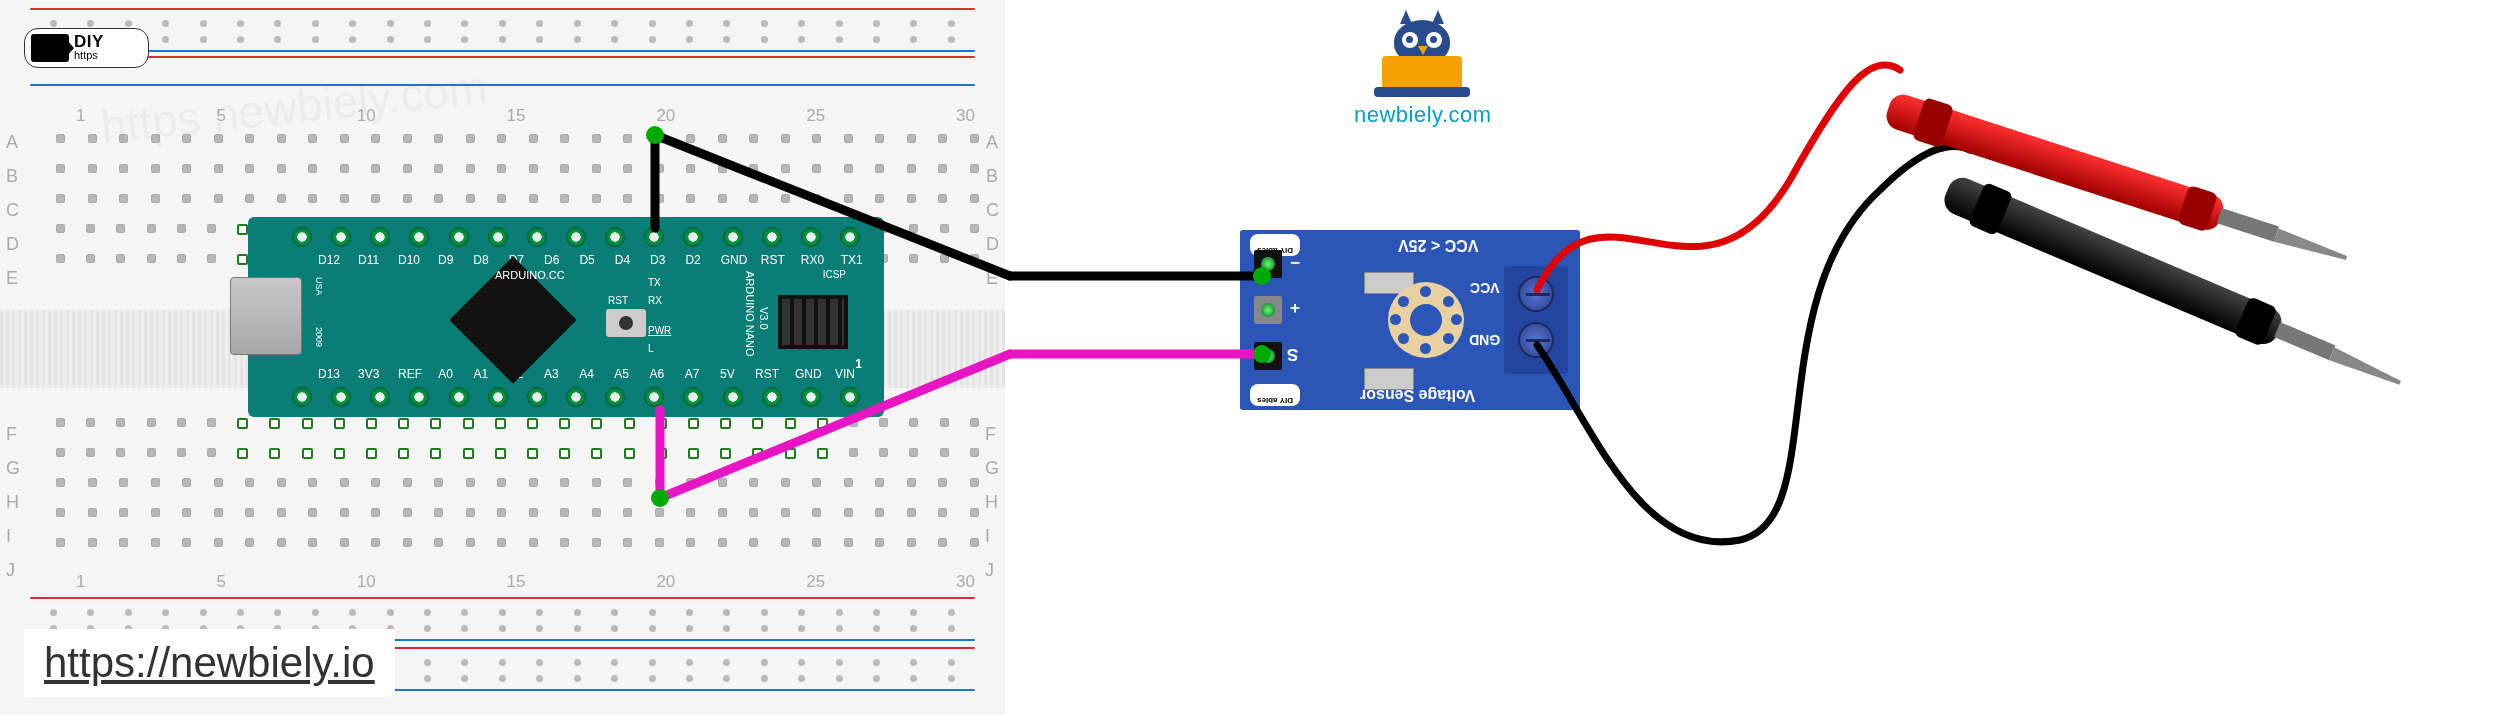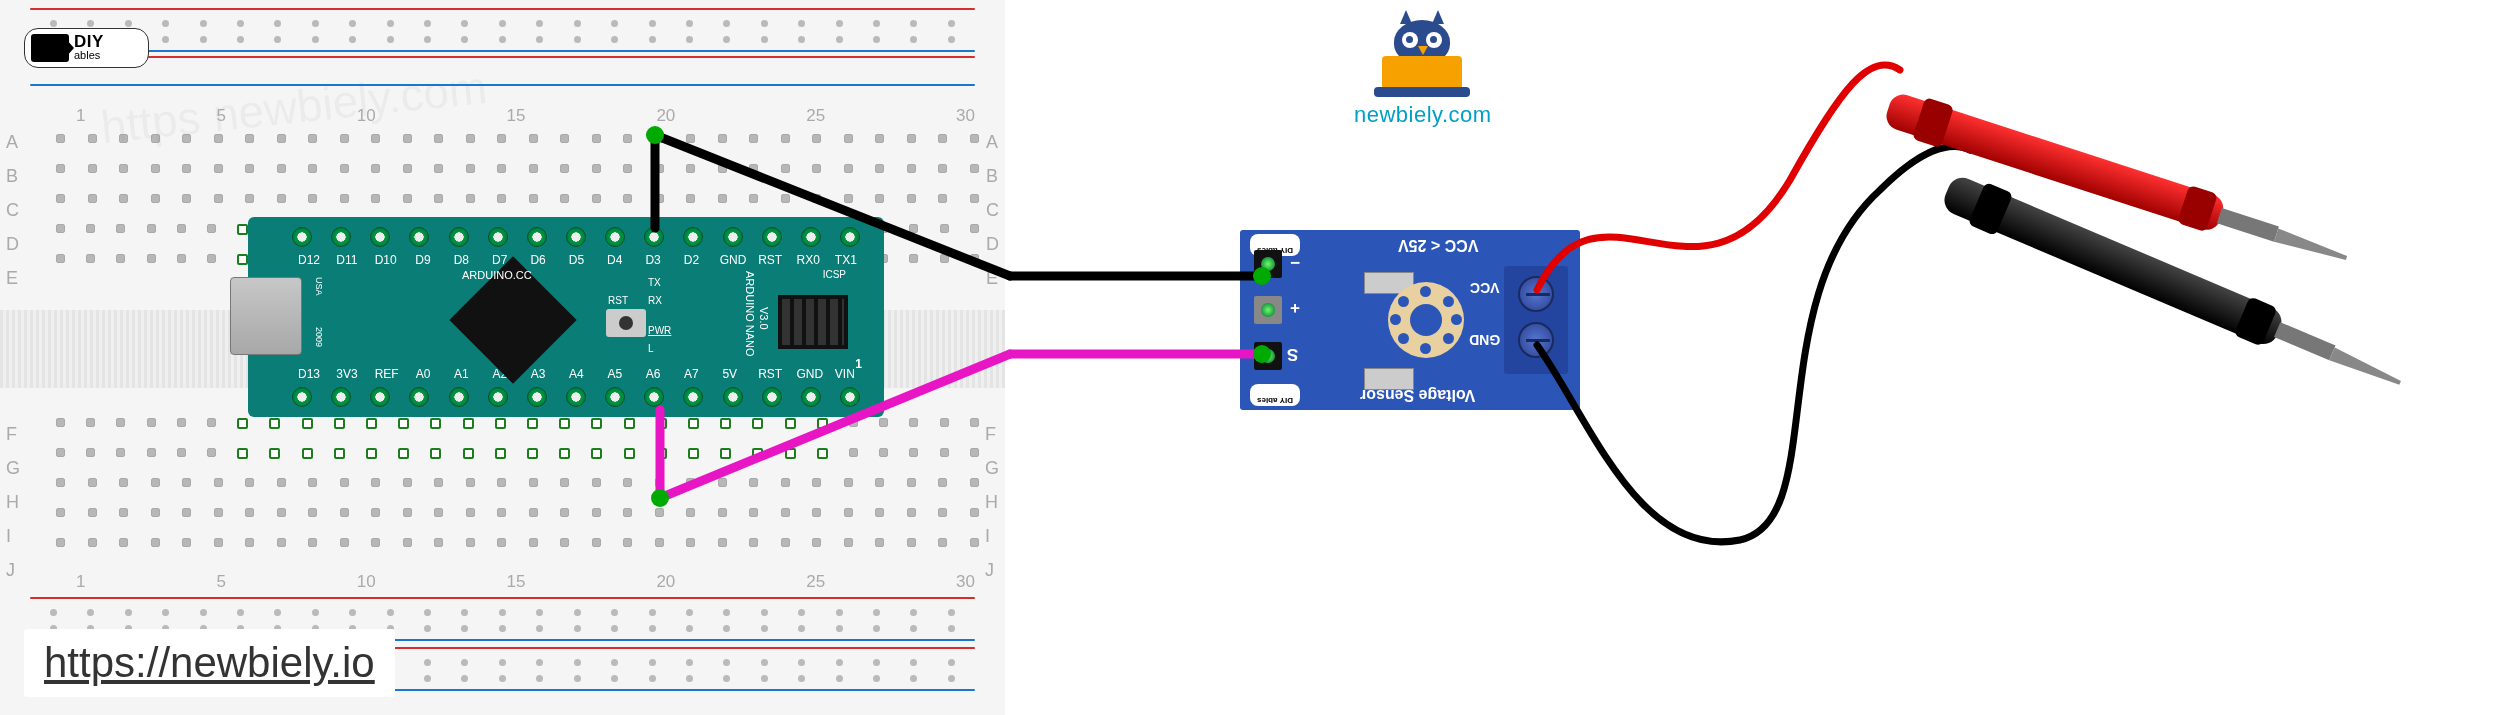--- a/index.html
+++ b/index.html
@@ -44,21 +44,21 @@
   
   .nano { position: absolute; left: 248px; top: 217px; width: 636px; height: 200px; background: #0b7d77; border-radius: 6px; }
   .nano-usb { position: absolute; left: -18px; top: 60px; width: 72px; height: 78px; background: linear-gradient(#c7c7c7,#a8a8a8); border: 1px solid #777; border-radius: 4px; }
   .nano-pinrow { position: absolute; left: 44px; right: 24px; display: flex; justify-content: space-between; }
   .nano-pinrow.top { top: 10px; }
   .nano-pinrow.bot { bottom: 10px; }
   .npin { width: 20px; height: 20px; border-radius: 50%; background: radial-gradient(circle, #eee 35%, #094 38%, #063 100%); border: 1px solid #053; }
   .nano-labels { position: absolute; left: 50px; right: 29px; display: flex; justify-content: space-between; font-size: 12px; color: #fff; }
   .nano-labels.top { top: 36px; }
   .nano-labels.bot { bottom: 36px; }
-  .nlab { width: 20px; text-align: center; }
+  .nlab { width: 20px; text-align: center; margin-left: 20px; }
   .nano-chip { position: absolute; left: 220px; top: 58px; width: 90px; height: 90px; background: #111; transform: rotate(45deg); }
   .nano-btn { position: absolute; left: 358px; top: 92px; width: 40px; height: 28px; background: #ccc; border-radius: 3px; }
   .nano-btn::after { content:""; position:absolute; left:13px; top:7px; width:14px; height:14px; background:#333; border-radius:50%; }
   .nano-header { position:absolute; right: 36px; top: 78px; width: 70px; height: 54px; background: #111; }
   .nano-header::before { content:""; position:absolute; inset:4px; background: repeating-linear-gradient(90deg, #333 0 8px, #111 8px 12px), repeating-linear-gradient(0deg, #333 0 8px, transparent 8px 20px); }
   .nano-txt { position: absolute; font-size: 11px; color: #fff; }
 
   
   .owl-logo { position: absolute; left: 1354px; top: 20px; width: 135px; text-align: center; }
   .owl { width: 80px; height: 70px; margin: 0 auto; position: relative; }
@@ -655,21 +655,21 @@
           <span class="gh"></span>
           <span class="gh"></span>
         </div>
     </div>
   </div>
 
   <div class="diyables-badge">
     <div class="badge-icon"></div>
     <div>
       <div class="badge-txt1">DIY</div>
-      <div class="badge-txt2">ables</div>
+      <div class="badge-txt2">https</div>
     </div>
   </div>
 </div>
 
 <div class="nano">
   <div class="nano-usb"></div>
   <div class="nano-pinrow top">
     <span class="npin"></span>
       <span class="npin"></span>
       <span class="npin"></span>
@@ -733,21 +733,21 @@
       <span class="nlab">A6</span>
       <span class="nlab">A7</span>
       <span class="nlab">5V</span>
       <span class="nlab">RST</span>
       <span class="nlab">GND</span>
       <span class="nlab">VIN</span>
   </div>
   <div class="nano-chip"></div>
   <div class="nano-btn"></div>
   <div class="nano-header"></div>
-  <span class="nano-txt" style="left:214px; top:52px;">ARDUINO.CC</span>
+  <span class="nano-txt" style="left:247px; top:52px;">ARDUINO.CC</span>
   <span class="nano-txt" style="left:66px; top:60px; writing-mode:vertical-rl; font-size:9px;">USA</span>
   <span class="nano-txt" style="left:66px; top:110px; writing-mode:vertical-rl; font-size:9px;">2009</span>
   <span class="nano-txt" style="right:128px; top:54px; writing-mode:vertical-rl;">ARDUINO NANO</span>
   <span class="nano-txt" style="right:114px; top:90px; writing-mode:vertical-rl;">V3.0</span>
   <span class="nano-txt" style="left:400px; top:60px; font-size:10px;">TX</span>
   <span class="nano-txt" style="left:400px; top:78px; font-size:10px;">RX</span>
   <span class="nano-txt" style="left:400px; top:108px; font-size:10px;text-decoration:underline;">PWR</span>
   <span class="nano-txt" style="left:400px; top:126px; font-size:10px;">L</span>
   <span class="nano-txt" style="left:360px; top:78px; font-size:10px;">RST</span>
   <span class="nano-txt" style="right:38px; top:52px; font-size:10px;">ICSP</span>

